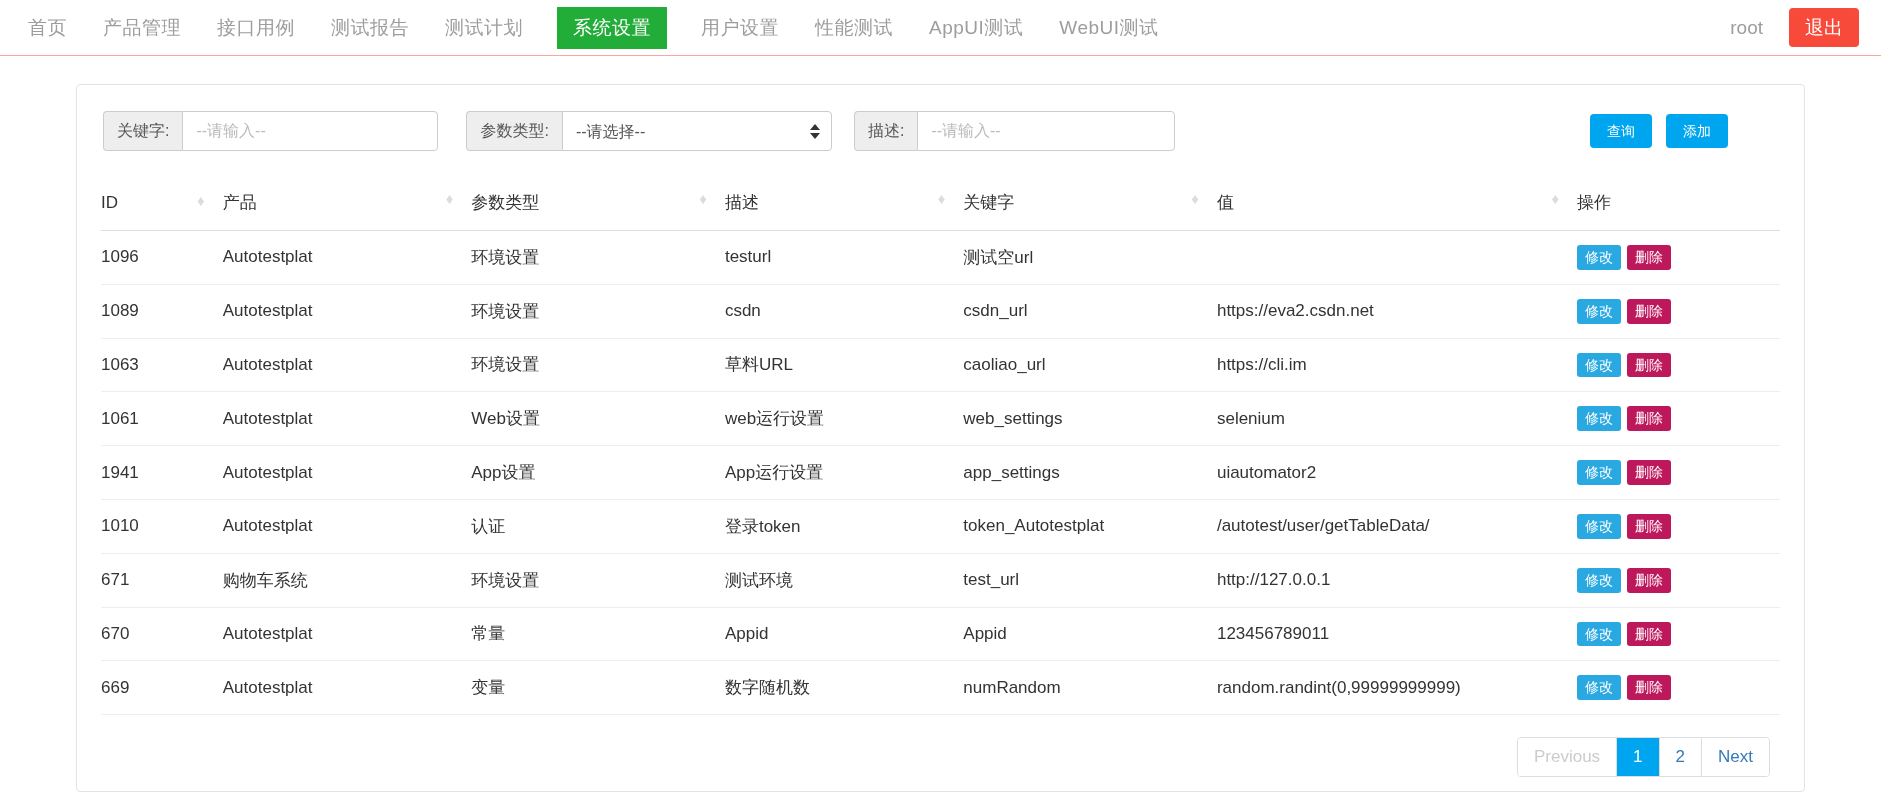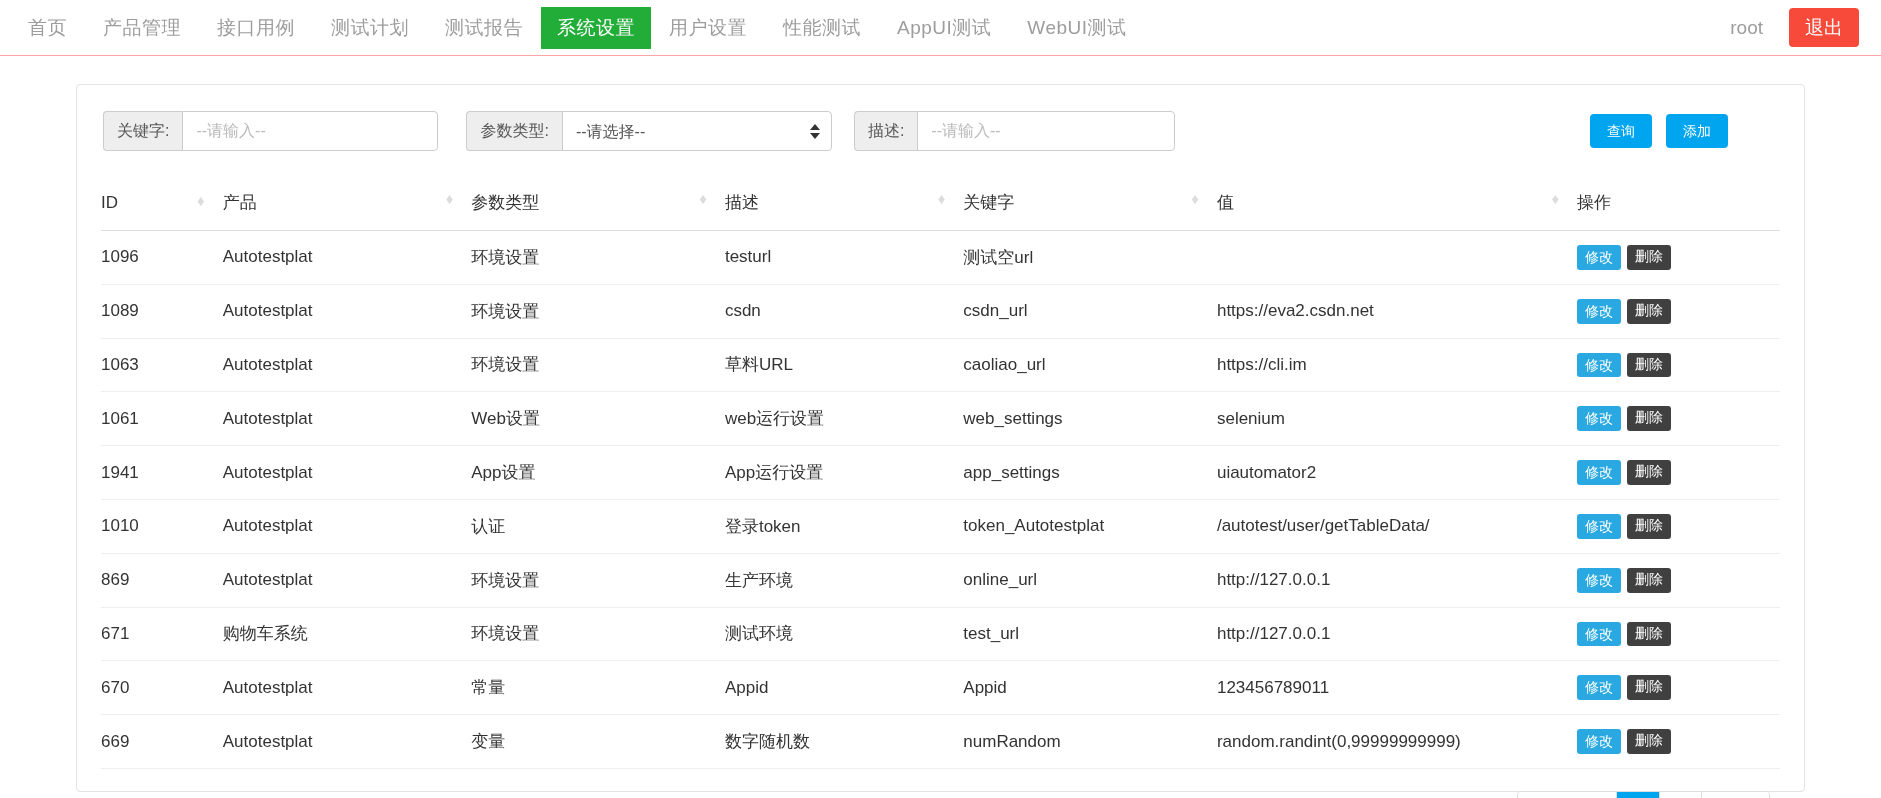--- a/index.html
+++ b/index.html
@@ -35,21 +35,21 @@
     padding: 0 18px;
     font-size: 19px;
     color: #9d9d9d;
     cursor: pointer;
     white-space: nowrap;
     letter-spacing: .5px;
   }
   .nav-item.active {
     background: #22ac38;
     color: #ffffff;
-    margin: 7px 0;
+    margin: 7px 16px;
     align-self: center;
     height: 42px;
     padding: 0 16px;
   }
   .nav-right {
     margin-left: auto;
     display: flex;
     align-items: center;
     gap: 26px;
   }
@@ -227,21 +227,21 @@
     border: none;
     border-radius: 3px;
     color: #fff;
     font-size: 14px;
     padding: 4px 8px;
     cursor: pointer;
     font-family: inherit;
     line-height: 1.2;
   }
   .btn-edit { background: #29a8e1; }
-  .btn-del  { background: #404040; font-family: Liberation Serif, serif; }
+  .btn-del  { background: #be185d; }
 
   
   .pager-row {
     display: flex;
     justify-content: flex-end;
     padding: 22px 10px 0 0;
   }
   .pagination {
     display: flex;
     border: 1px solid #dddddd;
@@ -262,22 +262,22 @@
   .pg.active { background: #00a5f0; color: #fff; }
 </style>
 </head>
 <body>
 
 <div class="navbar">
   <ul class="nav-list">
       <li class="nav-item">首页</li>
       <li class="nav-item">产品管理</li>
       <li class="nav-item">接口用例</li>
+      <li class="nav-item">测试报告</li>
       <li class="nav-item">测试计划</li>
-      <li class="nav-item">测试报告</li>
       <li class="nav-item active">系统设置</li>
       <li class="nav-item">用户设置</li>
       <li class="nav-item">性能测试</li>
       <li class="nav-item">AppUI测试</li>
       <li class="nav-item">WebUI测试</li>
     </ul>
   <div class="nav-right">
     <span class="nav-user">root</span>
     <button class="logout-btn">退出</button>
   </div>
@@ -455,34 +455,20 @@
             <td>token_Autotestplat</td>
             <td>/autotest/user/getTableData/</td>
             <td>
               <div class="op-cell">
                 <button class="btn-xs btn-edit">修改</button>
                 <button class="btn-xs btn-del">删除</button>
               </div>
             </td>
           </tr>
           <tr>
-            <td>869</td>
-            <td>Autotestplat</td>
-            <td>环境设置</td>
-            <td>生产环境</td>
-            <td>online_url</td>
-            <td>http://127.0.0.1</td>
-            <td>
-              <div class="op-cell">
-                <button class="btn-xs btn-edit">修改</button>
-                <button class="btn-xs btn-del">删除</button>
-              </div>
-            </td>
-          </tr>
-          <tr>
             <td>671</td>
             <td>购物车系统</td>
             <td>环境设置</td>
             <td>测试环境</td>
             <td>test_url</td>
             <td>http://127.0.0.1</td>
             <td>
               <div class="op-cell">
                 <button class="btn-xs btn-edit">修改</button>
                 <button class="btn-xs btn-del">删除</button>

